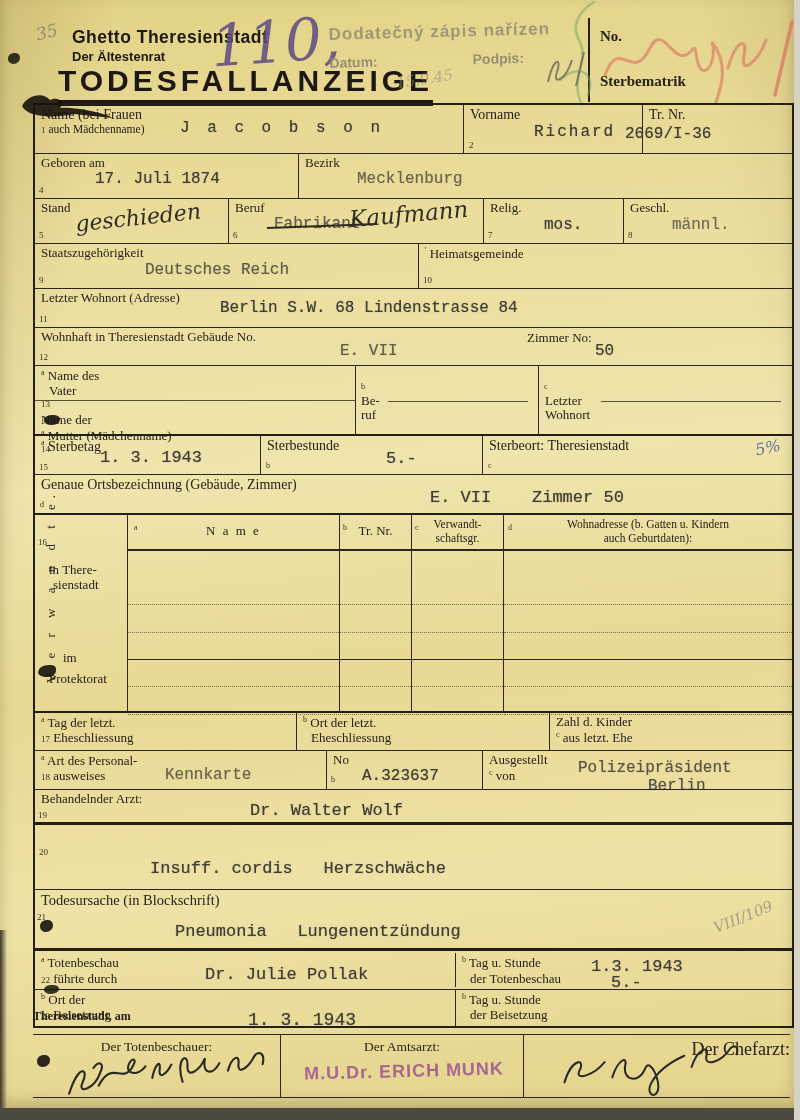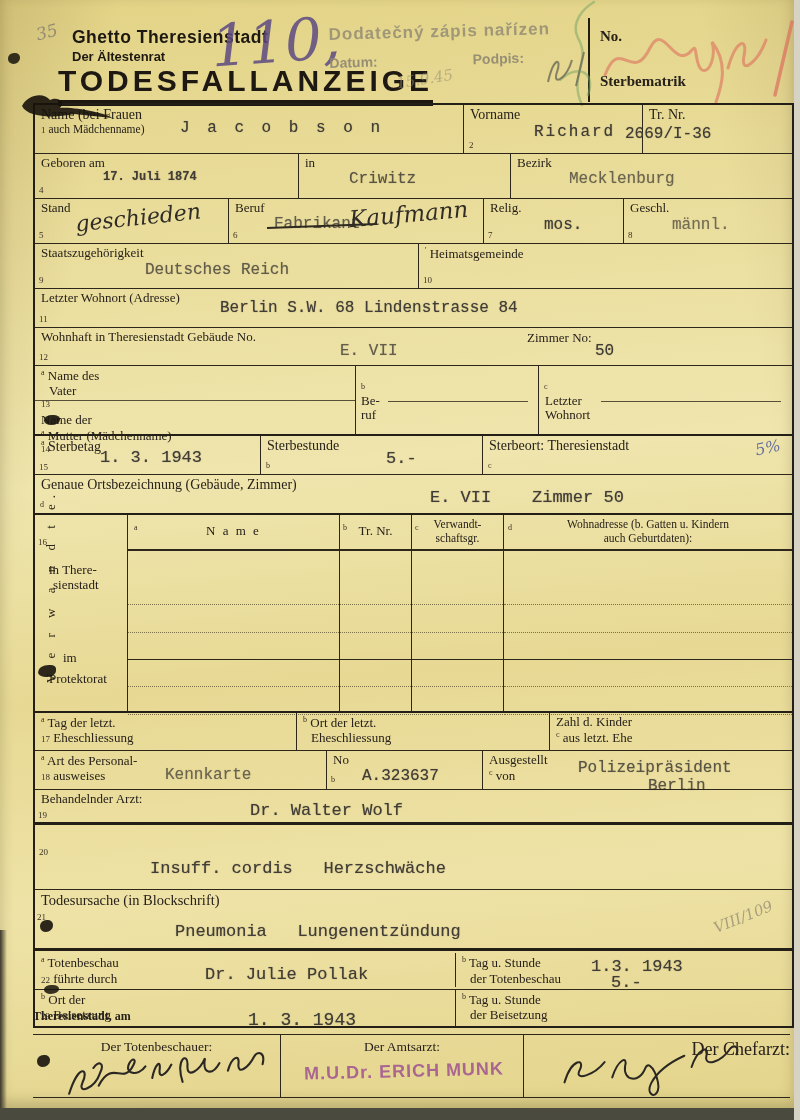--- a/index.html
+++ b/index.html
@@ -94,25 +94,21 @@
       <div class="c" style="width:150px;">
         <div class="lbl" style="font-size:14px;">Tr. Nr.</div>
         <div class="tw" style="position:absolute;left:-18px;top:20px;font-size:16px;">2669/I-36</div>
       </div>
     </div>
 
     <div class="row" style="height:44px;">
       <div class="c" style="width:263px;">
         <div class="lbl">Geboren am</div>
         <div class="num" style="position:absolute;left:4px;bottom:3px;">4</div>
-        <div class="tw" style="position:absolute;left:68px;top:16px;font-size:12px;font-weight:bold;">17. Juli 1874</div>
-      </div>
-      <div class="c" style="width:212px;">
-        <div class="lbl">in</div>
-        <div class="tw" style="position:absolute;left:50px;top:16px;font-size:16px;opacity:.85;">Criwitz</div>
+        <div class="tw" style="position:absolute;left:60px;top:16px;font-size:16px;">17. Juli 1874</div>
       </div>
       <div class="c grow">
         <div class="lbl">Bezirk</div>
         <div class="tw" style="position:absolute;left:58px;top:16px;font-size:16px;opacity:.75;">Mecklenburg</div>
       </div>
     </div>
 
     <div class="row" style="height:44px;">
       <div class="c" style="width:193px;">
         <div class="lbl">Stand</div>

